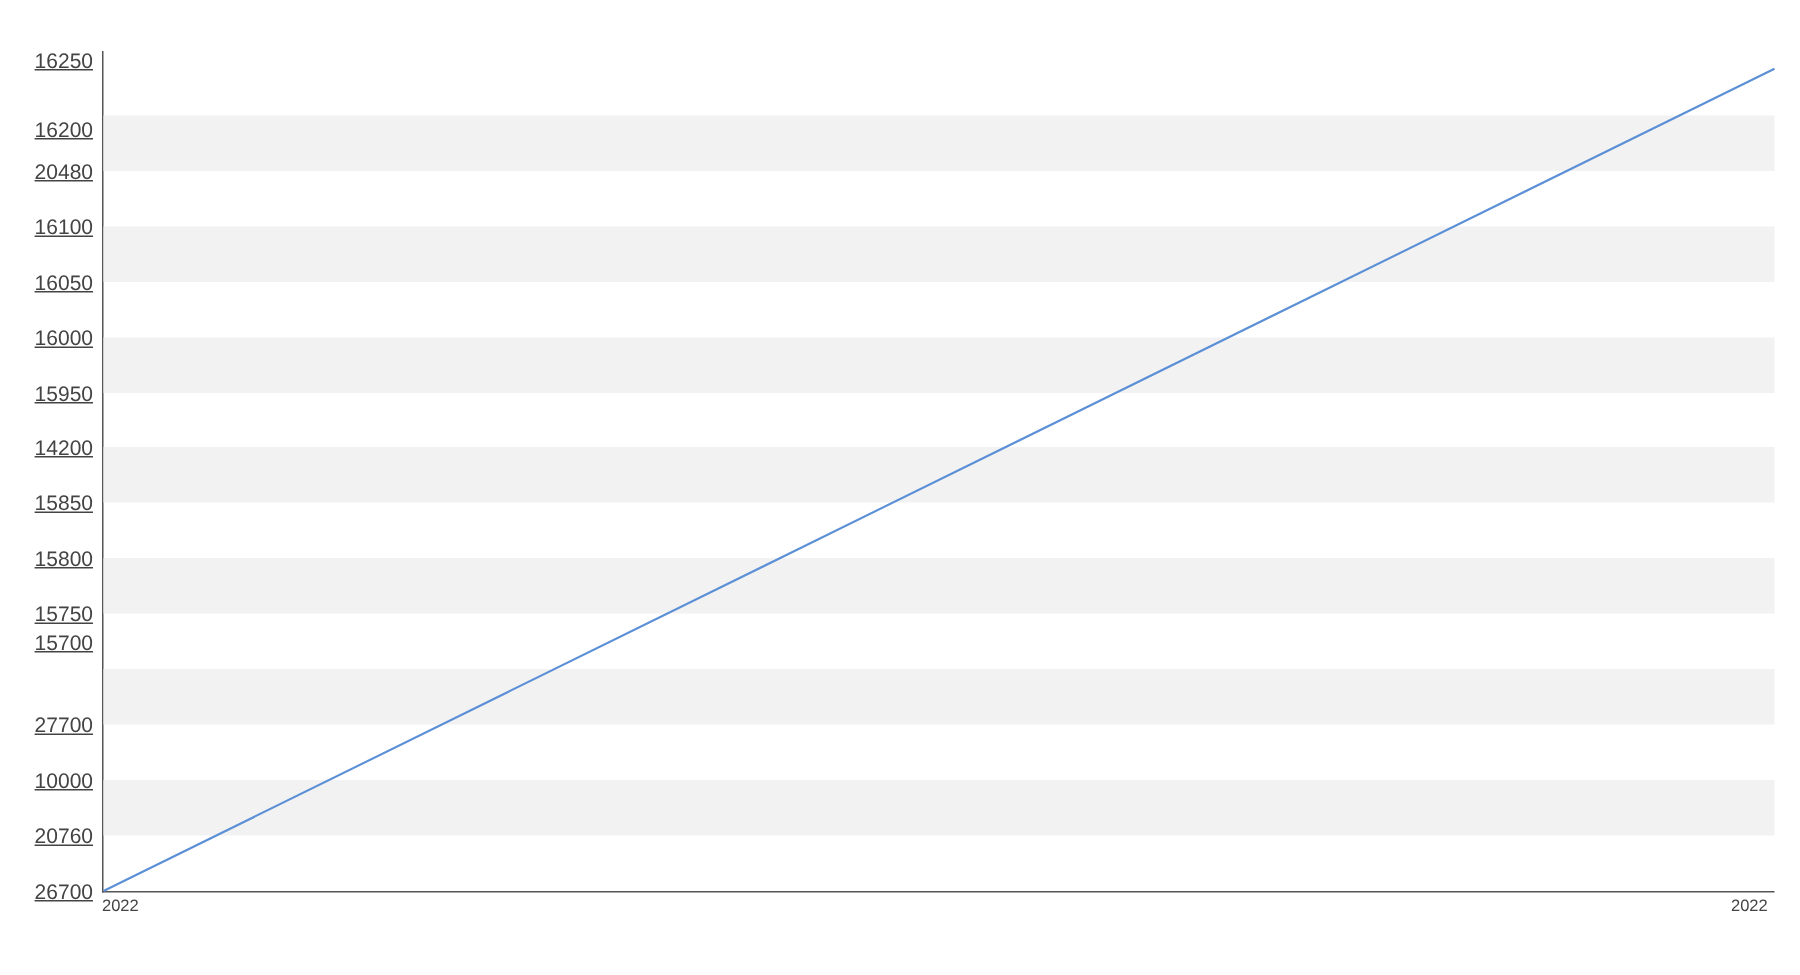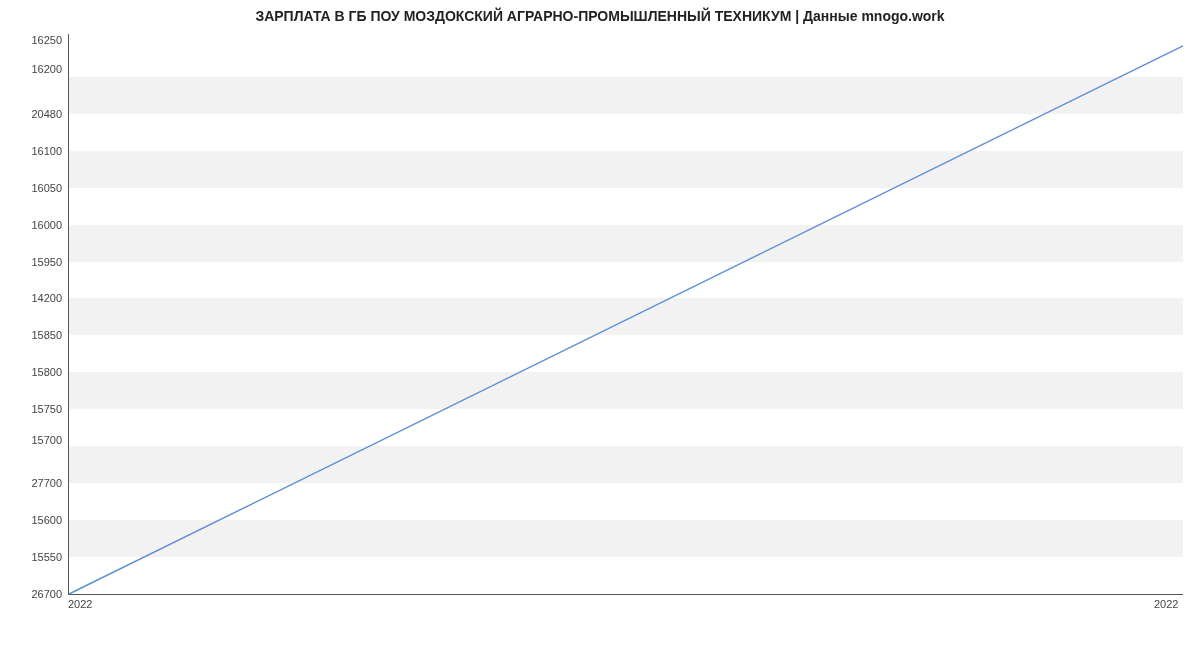--- a/index.html
+++ b/index.html
@@ -39,23 +39,24 @@
     position: absolute;
     left: 0;
     width: 100%;
     background: #f2f2f2;
   }
   .y-tick-label {
     position: absolute;
     right: 1138px;
     width: 54px;
     text-align: right;
-    font-size: 11px;
+    font-size: 14px;
     color: #444;
     transform: translateY(-50%);
+    text-decoration: underline;
   }
   .x-tick-label {
     position: absolute;
     top: 598px;
     font-size: 11px;
     color: #444;
   }
   svg.line-layer {
     position: absolute;
     left: 0;
@@ -67,44 +68,43 @@
   .data-line {
     fill: none;
     stroke: #5b8fd6;
     stroke-width: 1.4;
   }
 </style>
 </head>
 <body>
 
 <div class="chart-container">
-  <div class="chart-title">ЗАРПЛАТА В ГБ ПОУ МОЗДОКСКИЙ АГРАРНО-ПРОМЫШЛЕННЫЙ ТЕХНИКУМ | Данные mnogo.work</div>
   <div class="plot-area" id="plot-area">
       <div class="grid-band" style="top: 42.8496px; height: 36.9393px;"></div>
       <div class="grid-band" style="top: 116.728px; height: 36.9393px;"></div>
       <div class="grid-band" style="top: 190.607px; height: 36.9393px;"></div>
       <div class="grid-band" style="top: 264.485px; height: 36.9393px;"></div>
       <div class="grid-band" style="top: 338.364px; height: 36.9393px;"></div>
       <div class="grid-band" style="top: 412.243px; height: 36.9393px;"></div>
       <div class="grid-band" style="top: 486.121px; height: 36.9393px;"></div>
     <svg class="line-layer" id="line-layer" viewBox="0 0 1114 560">
         <path d="M0 560 L1114 11.82058047493399" class="data-line"></path>
       </svg>
   </div>
 <div class="y-tick-label" style="top: 594px;">26700</div>
-    <div class="y-tick-label" style="top: 557.061px;">15550</div>
-    <div class="y-tick-label" style="top: 520.121px;">15600</div>
+    <div class="y-tick-label" style="top: 557.061px;">20760</div>
+    <div class="y-tick-label" style="top: 520.121px;">10000</div>
     <div class="y-tick-label" style="top: 483.182px;">27700</div>
-    <div class="y-tick-label" style="top: 440px; text-align: right;">15700</div>
+    <div class="y-tick-label" style="top: 428px; text-align: right;">15700</div>
     <div class="y-tick-label" style="top: 409.303px;">15750</div>
     <div class="y-tick-label" style="top: 372.364px;">15800</div>
     <div class="y-tick-label" style="top: 335.425px; text-align: right;">15850</div>
     <div class="y-tick-label" style="top: 298.485px;">14200</div>
     <div class="y-tick-label" style="top: 261.546px;">15950</div>
     <div class="y-tick-label" style="top: 224.607px;">16000</div>
     <div class="y-tick-label" style="top: 187.668px;">16050</div>
     <div class="y-tick-label" style="top: 150.728px;">16100</div>
     <div class="y-tick-label" style="top: 113.789px;">20480</div>
-    <div class="y-tick-label" style="top: 69px;">16200</div>
+    <div class="y-tick-label" style="top: 86px;">16200</div>
     <div class="y-tick-label" style="top: 39.9103px;">16250</div>
     <div class="x-tick-label" style="left: 68px;">2022</div>
     <div class="x-tick-label" style="left: 1154px;">2022</div>
   </div>
 
 </body></html>

